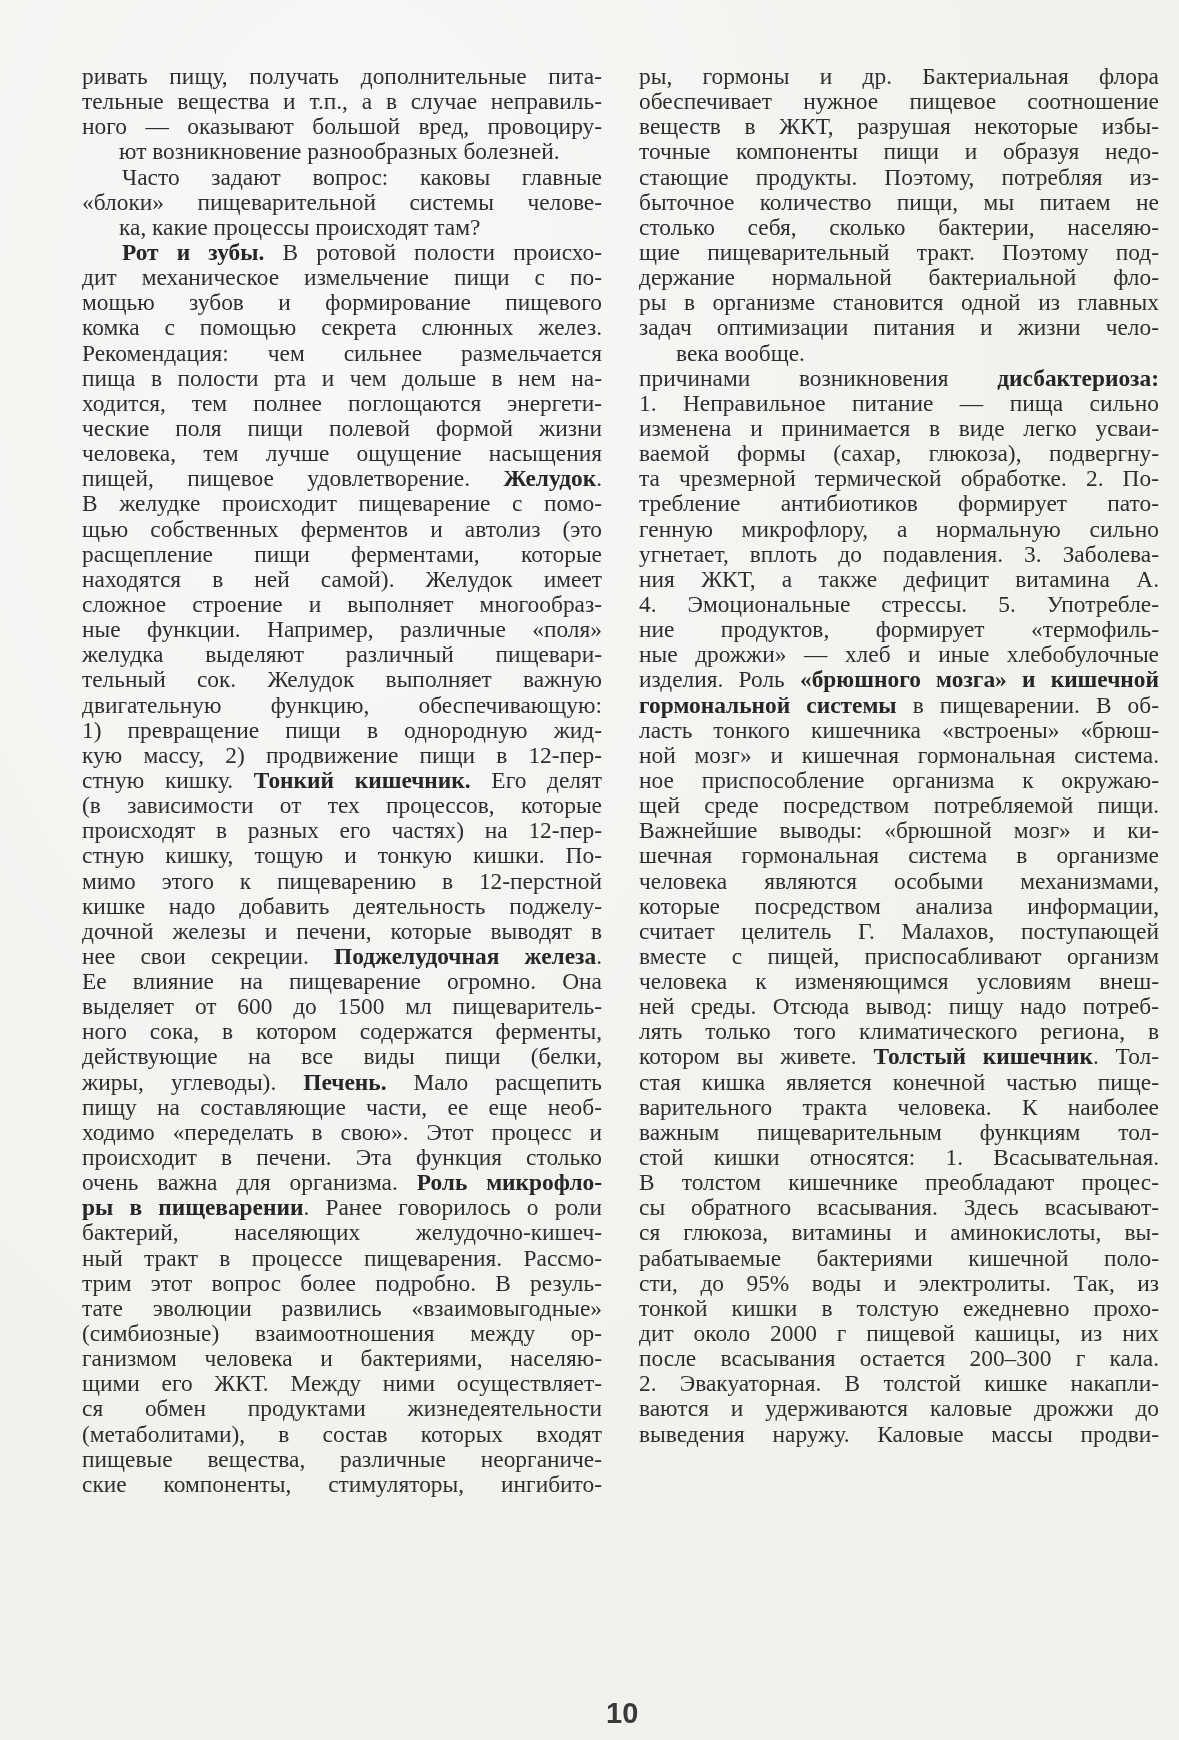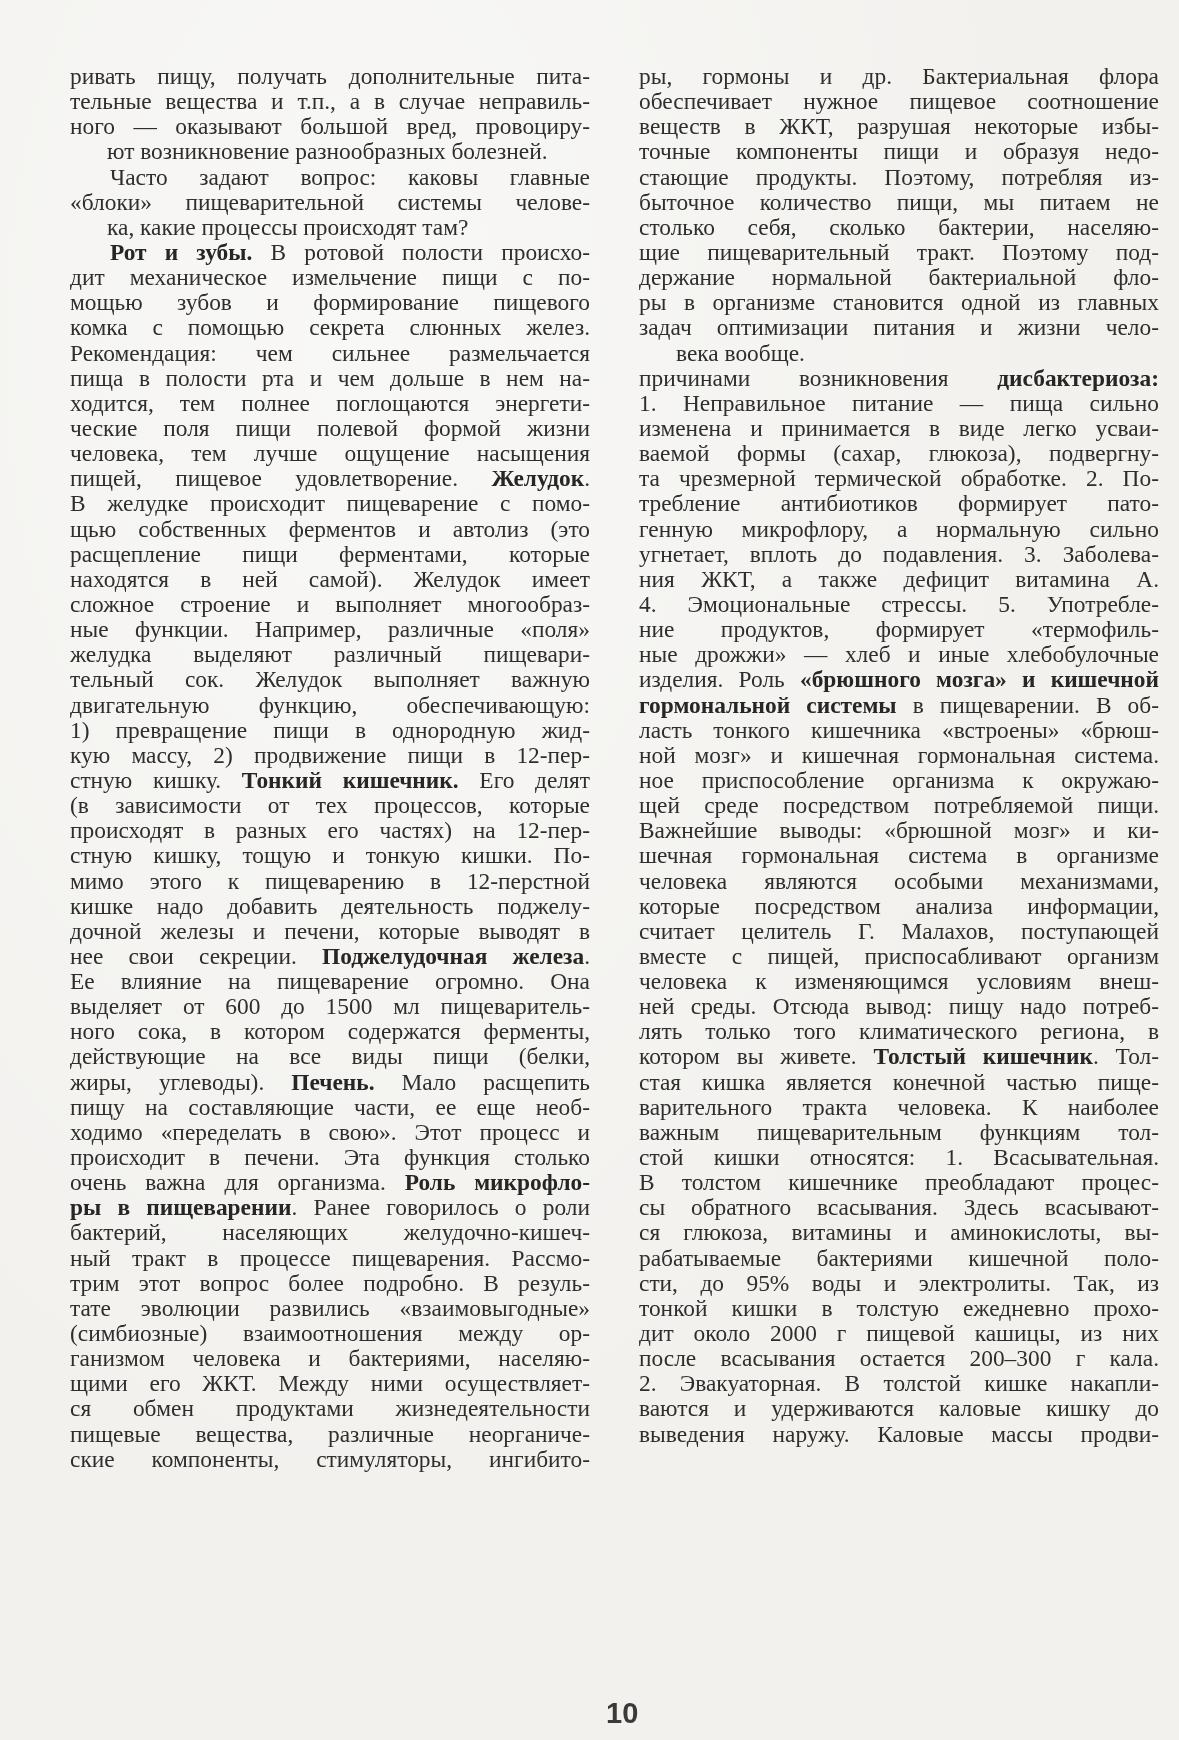--- a/index.html
+++ b/index.html
@@ -9,21 +9,21 @@
     font-family:"Liberation Serif","DejaVu Serif",serif;
     color:#2e2e2e;
   }
   .page { position:absolute; inset:0; background:
       radial-gradient(ellipse at 30% 20%, rgba(255,255,255,0.5), rgba(0,0,0,0) 60%),
       #f2f1ee; }
   .column {
     position:absolute; top:64px; width:520px;
     font-size:23.4px; line-height:25.15px;
   }
-  .col-left { left:70px;font-family:Liberation Serif, serif; }
+  .col-left { left:82px;font-family:Liberation Serif, serif; }
   .col-right { left:639px; }
   .line {
     display:block; white-space:nowrap; height:25.15px;
     text-align:justify; text-align-last:justify;
   }
   .line.last { text-align-last:left;margin-left:37px; }
   .line.indent { padding-left:40px; }
   b { font-weight:bold; color:#262626; }
   .page-number {
     position:absolute; left:606px; top:1697px;
@@ -83,20 +83,21 @@
       <span class="line"><span>очень важна для организма. </span><b>Роль микрофло-</b></span>
       <span class="line"><b>ры в пищеварении</b><span>. Ранее говорилось о роли</span></span>
       <span class="line"><span>бактерий, населяющих желудочно-кишеч-</span></span>
       <span class="line"><span>ный тракт в процессе пищеварения. Рассмо-</span></span>
       <span class="line"><span>трим этот вопрос более подробно. В резуль-</span></span>
       <span class="line"><span>тате эволюции развились «взаимовыгодные»</span></span>
       <span class="line"><span>(симбиозные) взаимоотношения между ор-</span></span>
       <span class="line"><span>ганизмом человека и бактериями, населяю-</span></span>
       <span class="line"><span>щими его ЖКТ. Между ними осуществляет-</span></span>
       <span class="line"><span>ся обмен продуктами жизнедеятельности</span></span>
+      <span class="line"><span>(метаболитами), в состав которых входят</span></span>
       <span class="line"><span>пищевые вещества, различные неорганиче-</span></span>
       <span class="line"><span>ские компоненты, стимуляторы, ингибито-</span></span>
     </div>
   <div class="column col-right" id="col-right">
       <span class="line"><span>ры, гормоны и др. Бактериальная флора</span></span>
       <span class="line"><span>обеспечивает нужное пищевое соотношение</span></span>
       <span class="line"><span>веществ в ЖКТ, разрушая некоторые избы-</span></span>
       <span class="line"><span>точные компоненты пищи и образуя недо-</span></span>
       <span class="line"><span>стающие продукты. Поэтому, потребляя из-</span></span>
       <span class="line"><span>быточное количество пищи, мы питаем не</span></span>
@@ -140,17 +141,17 @@
       <span class="line"><span>стой кишки относятся: 1. Всасывательная.</span></span>
       <span class="line"><span>В толстом кишечнике преобладают процес-</span></span>
       <span class="line"><span>сы обратного всасывания. Здесь всасывают-</span></span>
       <span class="line"><span>ся глюкоза, витамины и аминокислоты, вы-</span></span>
       <span class="line"><span>рабатываемые бактериями кишечной поло-</span></span>
       <span class="line"><span>сти, до 95% воды и электролиты. Так, из</span></span>
       <span class="line"><span>тонкой кишки в толстую ежедневно прохо-</span></span>
       <span class="line"><span>дит около 2000 г пищевой кашицы, из них</span></span>
       <span class="line"><span>после всасывания остается 200–300 г кала.</span></span>
       <span class="line"><span>2. Эвакуаторная. В толстой кишке накапли-</span></span>
-      <span class="line"><span>ваются и удерживаются каловые кишку до</span></span>
+      <span class="line"><span>ваются и удерживаются каловые дрожжи до</span></span>
       <span class="line"><span>выведения наружу. Каловые массы продви-</span></span>
     </div>
   <div class="page-number">10</div>
 </div>
 
 </body></html>

